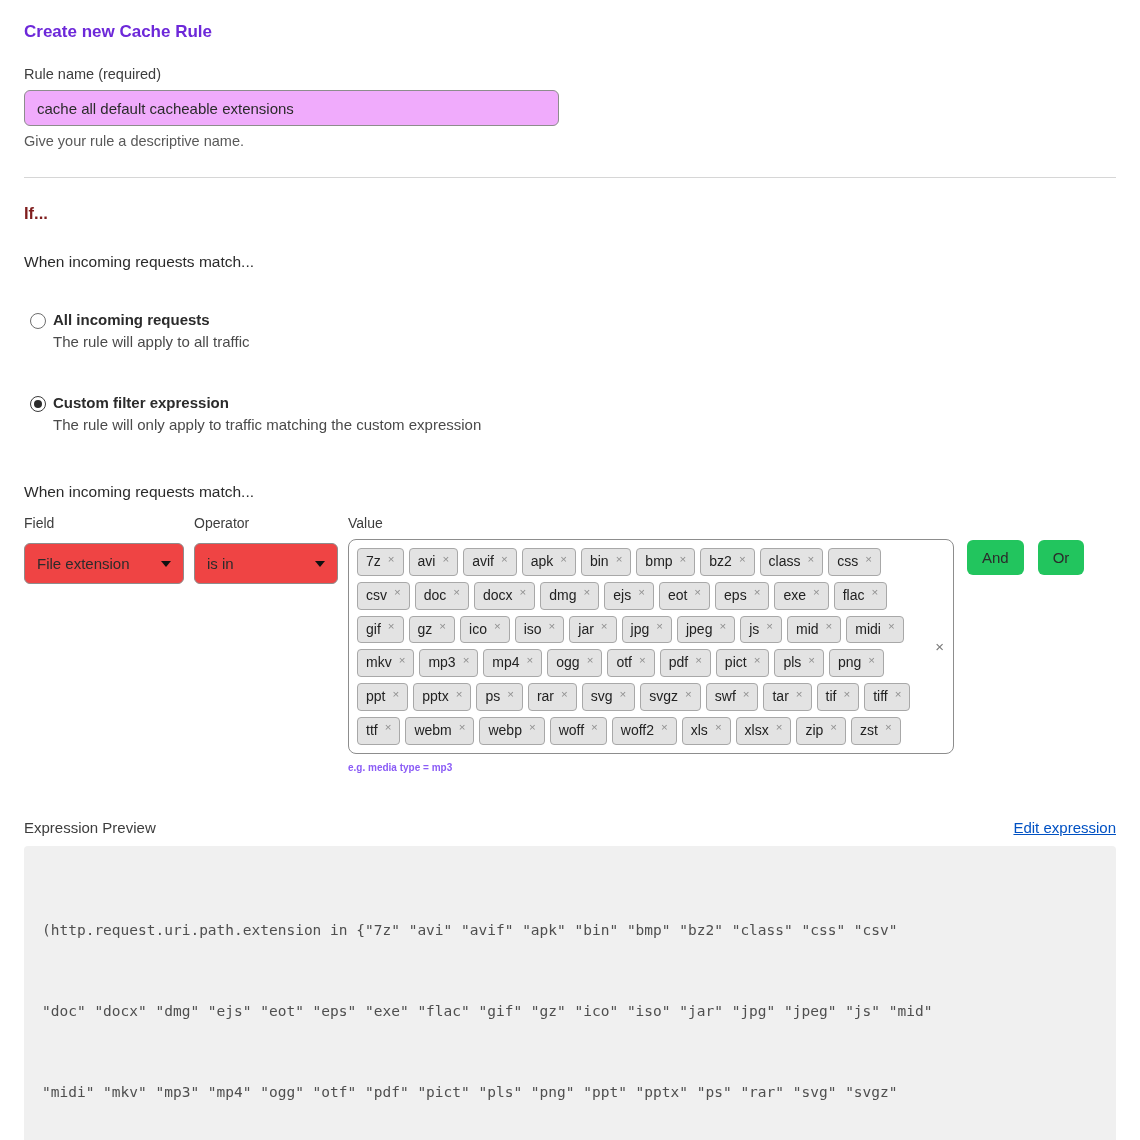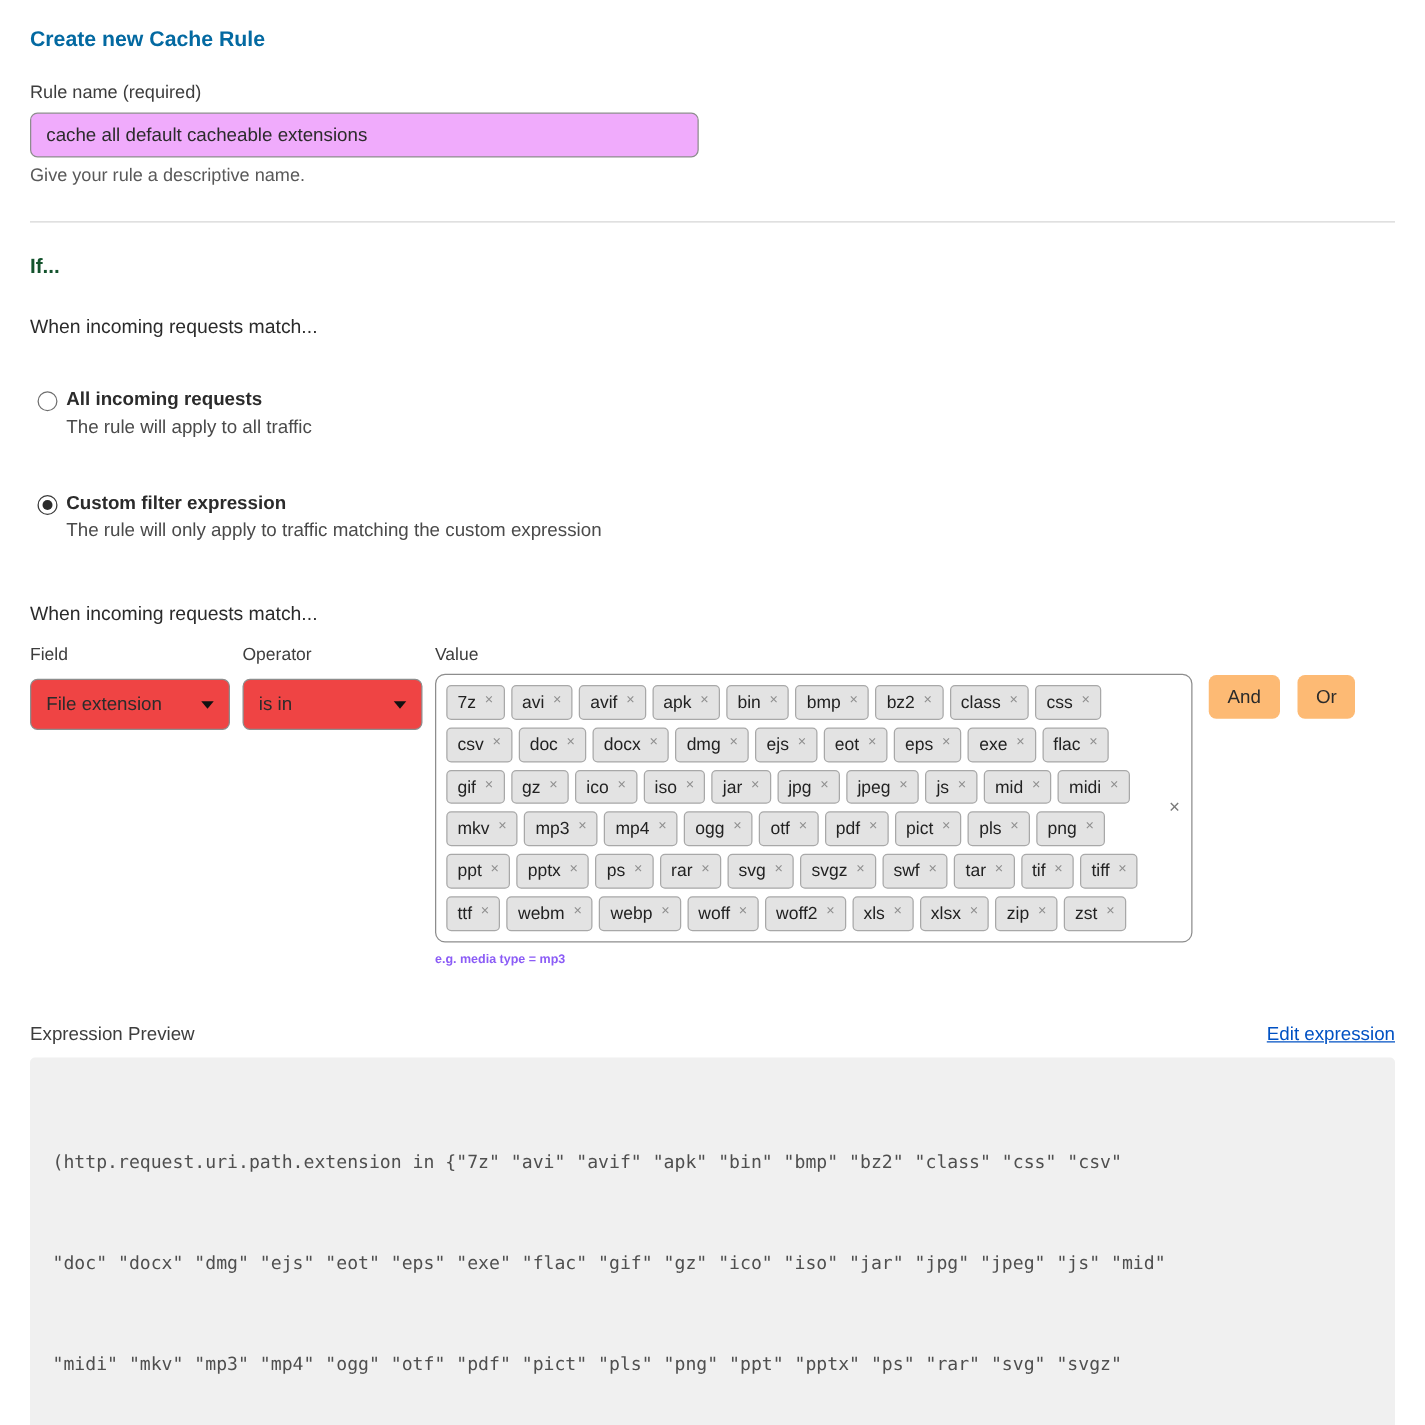--- a/index.html
+++ b/index.html
@@ -6,41 +6,41 @@
   html, body { background: #ffffff; }
   body {
     width: 1140px;
     height: 1140px;
     font-family: "Liberation Sans", "DejaVu Sans", sans-serif;
     color: #2b2b2b;
     overflow: hidden;
   }
   .page { padding: 20px 24px 0 24px; }
 
-  h1.page-title { font-size: 17px; font-weight: 700; color: #0369a1; margin-top: 2px; }
+  h1.page-title { font-size: 17px; font-weight: 700; color: #6d28d9; margin-top: 2px; }
 
   .field-label { display: block; font-size: 14.5px; color: #3d3d3d; margin-top: 24px; }
   .rule-name-input {
     margin-top: 8px;
     width: 535px;
     height: 36px;
     border: 1px solid #8d8d8d;
     border-radius: 6px;
     padding: 0 12px;
     font-size: 15px;
     color: #2b2b2b;
     font-family: "Liberation Sans", "DejaVu Sans", sans-serif;
     outline: none;
     background: #f0abfc;
   }
   .help-text { font-size: 14.5px; color: #595959; margin-top: 7px; }
 
   hr.divider { border: none; border-top: 1px solid #d6d6d6; margin-top: 28px; }
 
-  h2.section-heading { font-size: 16.5px; font-weight: 700; margin-top: 26px; color: #14532d; }
+  h2.section-heading { font-size: 16.5px; font-weight: 700; margin-top: 26px; color: #7f1d1d; }
   h3.sub-heading { font-size: 15.5px; font-weight: 400; margin-top: 30px; color: #2b2b2b; }
 
   .radio-option { display: flex; margin-top: 40px; align-items: flex-start; }
   .radio {
     width: 16px; height: 16px;
     border: 1.5px solid #6e6e6e;
     border-radius: 50%;
     margin: 2px 0 0 6px;
     flex: none;
     display: flex; align-items: center; justify-content: center;
@@ -81,40 +81,40 @@
     position: relative;
     margin-top: 8px;
     width: 606px;
     min-height: 210px;
     border: 1px solid #8d8d8d;
     border-radius: 8px;
     padding: 8px 34px 8px 8px;
   }
   .tags { display: flex; flex-wrap: wrap; gap: 6px 5px; align-content: flex-start; }
   .tag {
-    display: inline-flex; align-items: flex-end;
+    display: inline-flex; align-items: center;
     background: #e3e3e3;
     border: 1px solid #a8a8a8;
     border-radius: 4px;
     padding: 4px 8px 5px 8px;
     font-size: 14px;
     color: #222;
     line-height: 1.2;
     cursor: default;
   }
   .tag .tag-x { color: #8f8f8f; font-size: 11.5px; margin-left: 7px; position: relative; top: -2px; cursor: pointer; }
   .clear-all {
     position: absolute; right: 9px; top: 50%; transform: translateY(-50%);
     color: #7a7a7a; font-size: 15px; cursor: pointer; line-height: 1;
   }
   .example-text { font-size: 10px; color: #8b5cf6; margin-top: 8px; font-weight: bold; }
 
   .andor { display: flex; align-items: flex-start; padding-top: 25px; margin-left: 3px; }
   .btn-gray {
-    background: #fdba74;
+    background: #22c55e;
     border: none;
     border-radius: 6px;
     color: #2b2b2b;
     font-size: 15px;
     font-family: inherit;
     padding: 9px 15px;
     cursor: pointer;
   }
   .btn-gray + .btn-gray { margin-left: 14px; }
 

